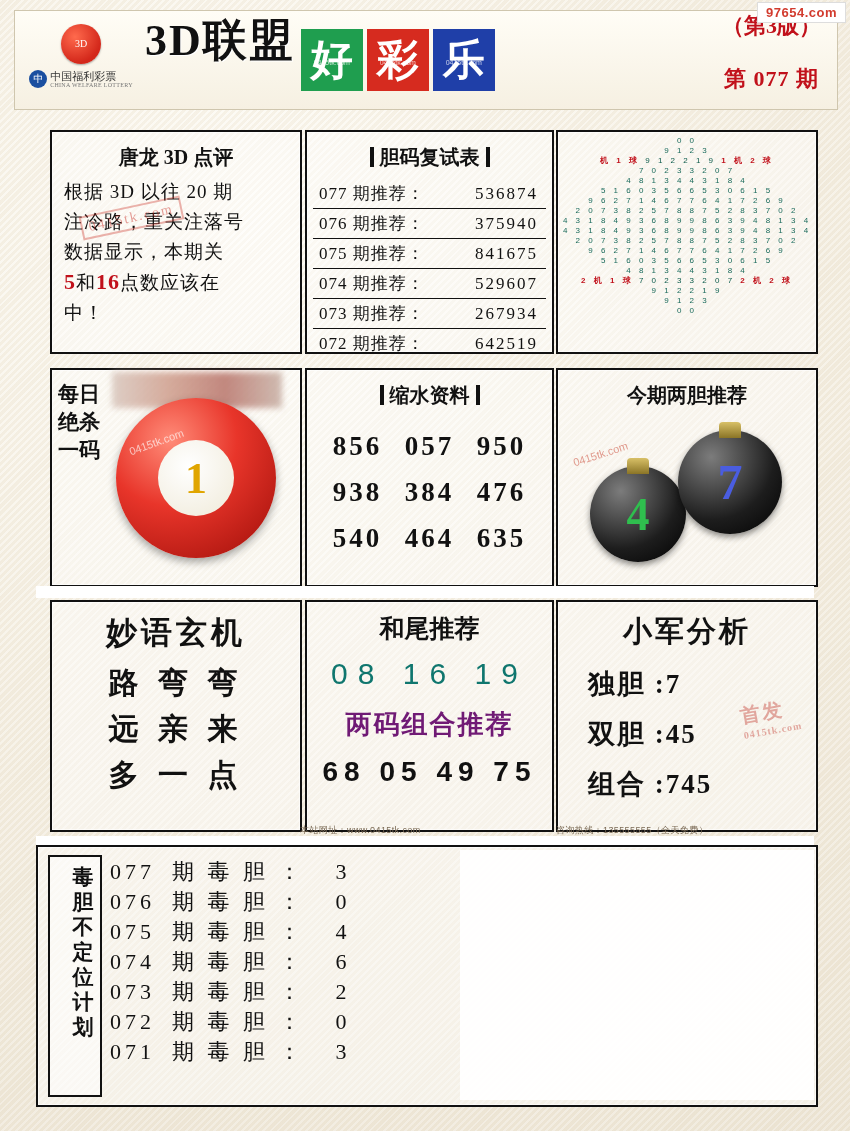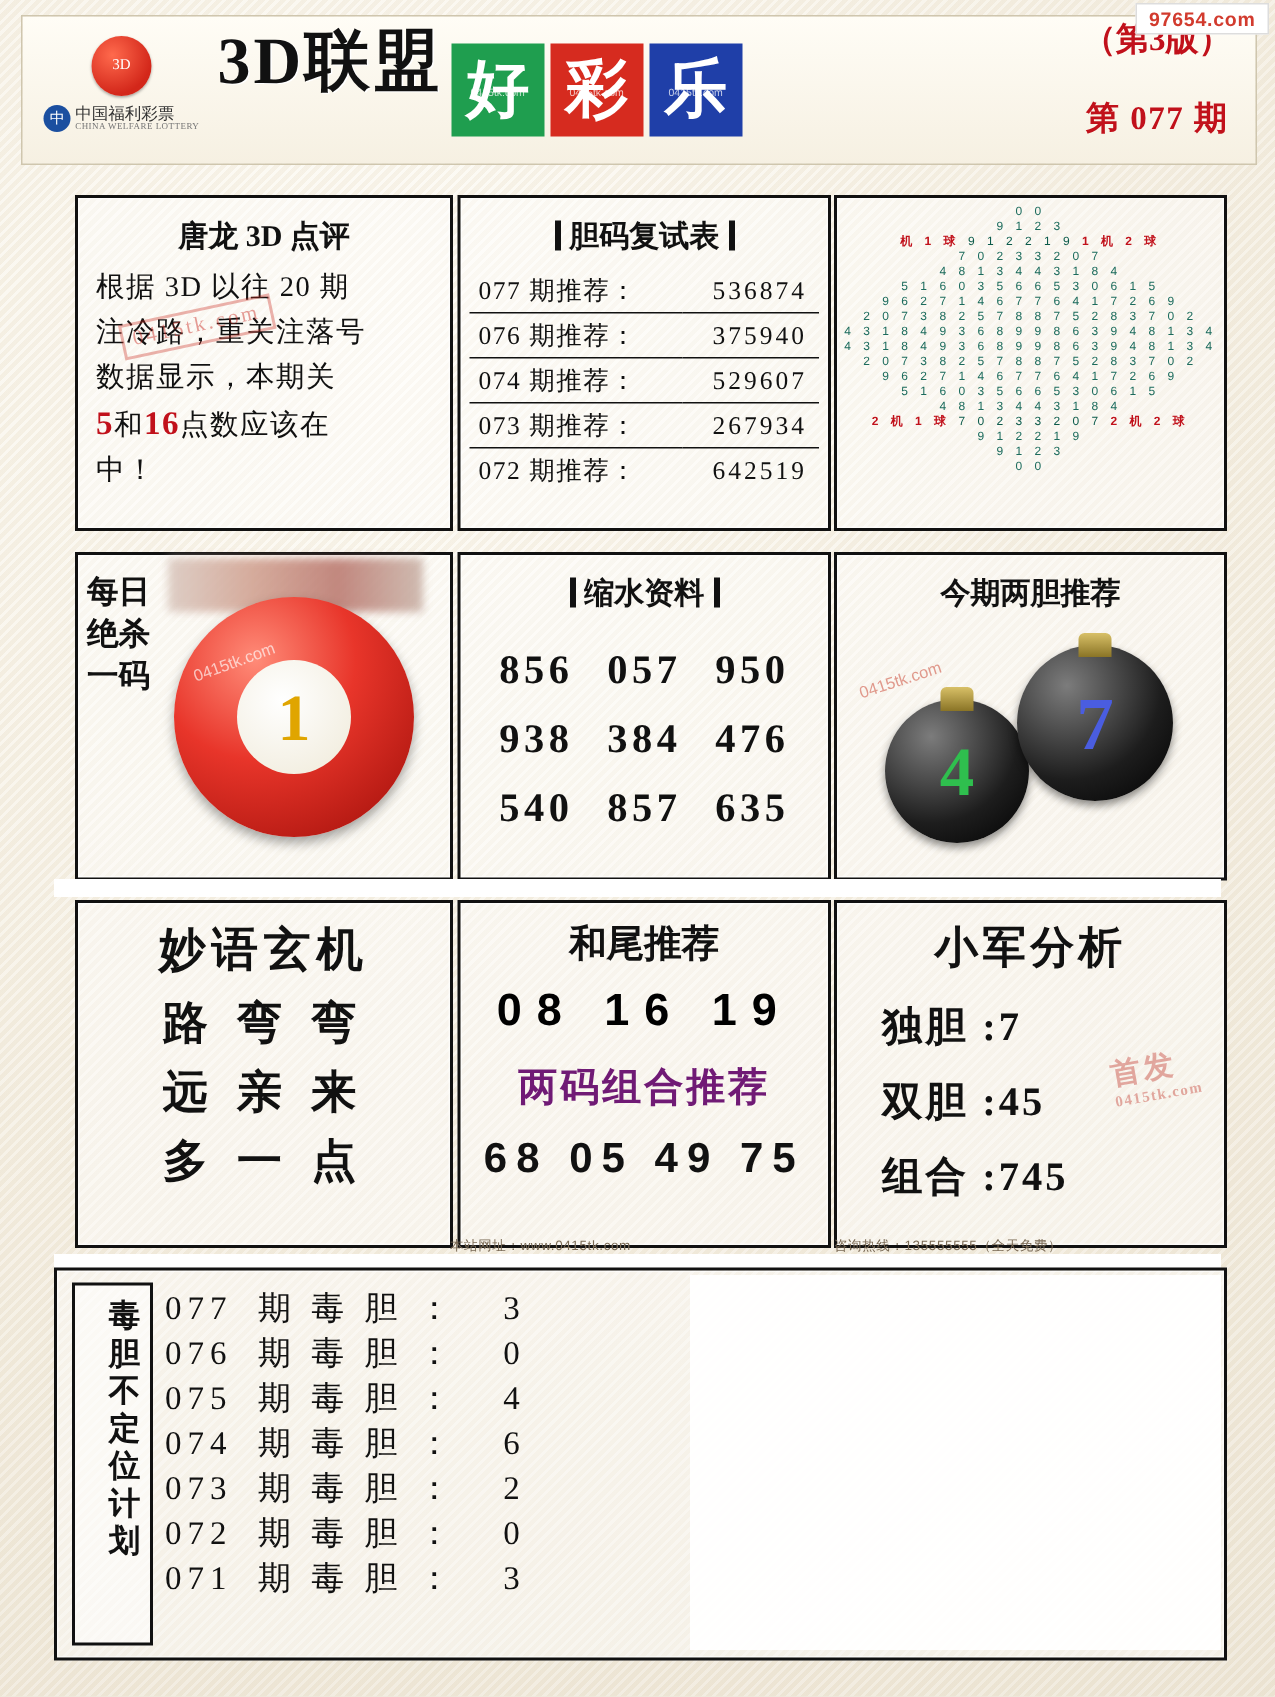--- a/index.html
+++ b/index.html
@@ -187,21 +187,21 @@
   
   #r3c1{left:50px;top:600px;width:248px;height:228px;}
   #r3c2{left:305px;top:600px;width:245px;height:228px;}
   #r3c3{left:556px;top:600px;width:258px;height:228px;}
   .poem{
     text-align:center;font-size:30px;font-weight:bold;color:#111;
     line-height:46px;letter-spacing:6px;margin-top:6px;
   }
   .mid-title{font-size:25px;font-weight:bold;text-align:center;margin-top:6px;color:#111;}
   .mid-nums{
-    text-align:center;font-size:30px;font-weight:bold;color:#000000;letter-spacing:10px;margin-top:12px;
+    text-align:center;font-size:30px;font-weight:normal;color:#0f766e;letter-spacing:10px;margin-top:12px;
     font-family:"Liberation Sans",sans-serif;
   }
   .mid-sub{text-align:center;font-size:26px;font-weight:bold;margin-top:16px;color:#701a75;letter-spacing:2px;}
   .mid-nums2{
     text-align:center;font-size:28px;font-weight:bold;color:#111;letter-spacing:6px;margin-top:14px;
     font-family:"Liberation Sans",serif;
   }
   .kv{font-size:27px;font-weight:bold;color:#111;margin:14px 0 0 24px;letter-spacing:2px;}
   .stamp2{
     position:absolute;right:16px;top:96px;color:rgba(190,40,30,.38);
@@ -287,20 +287,24 @@
     </div>
     <table class="tbl">
       <tbody>
           <tr>
             <td class="k">077 期推荐：</td>
             <td class="v">536874</td>
           </tr>
       <tr>
             <td class="k">076 期推荐：</td>
             <td class="v">375940</td>
+          </tr>
+      <tr>
+            <td class="k">075 期推荐：</td>
+            <td class="v">841675</td>
           </tr>
       <tr>
             <td class="k">074 期推荐：</td>
             <td class="v">529607</td>
           </tr>
       <tr>
             <td class="k">073 期推荐：</td>
             <td class="v">267934</td>
           </tr>
       <tr>
@@ -360,21 +364,21 @@
       <span class="bar"></span><span>缩水资料</span><span class="bar"></span>
     </div>
     <div class="nums3">
       <div>
         <span>856</span><span>057</span><span>950</span>
       </div>
       <div>
         <span>938</span><span>384</span><span>476</span>
       </div>
       <div>
-        <span>540</span><span>857</span><span>635</span>
+        <span>540</span><span>464</span><span>635</span>
       </div>
     </div>
   </div>
 </div>
 
 <div class="box" id="r2c3">
   <div class="box-inner">
     <div class="boxtitle tl-title">今期两胆推荐</div>
     <div class="blackballs">
       <div class="wm-small">0415tk.com</div>

